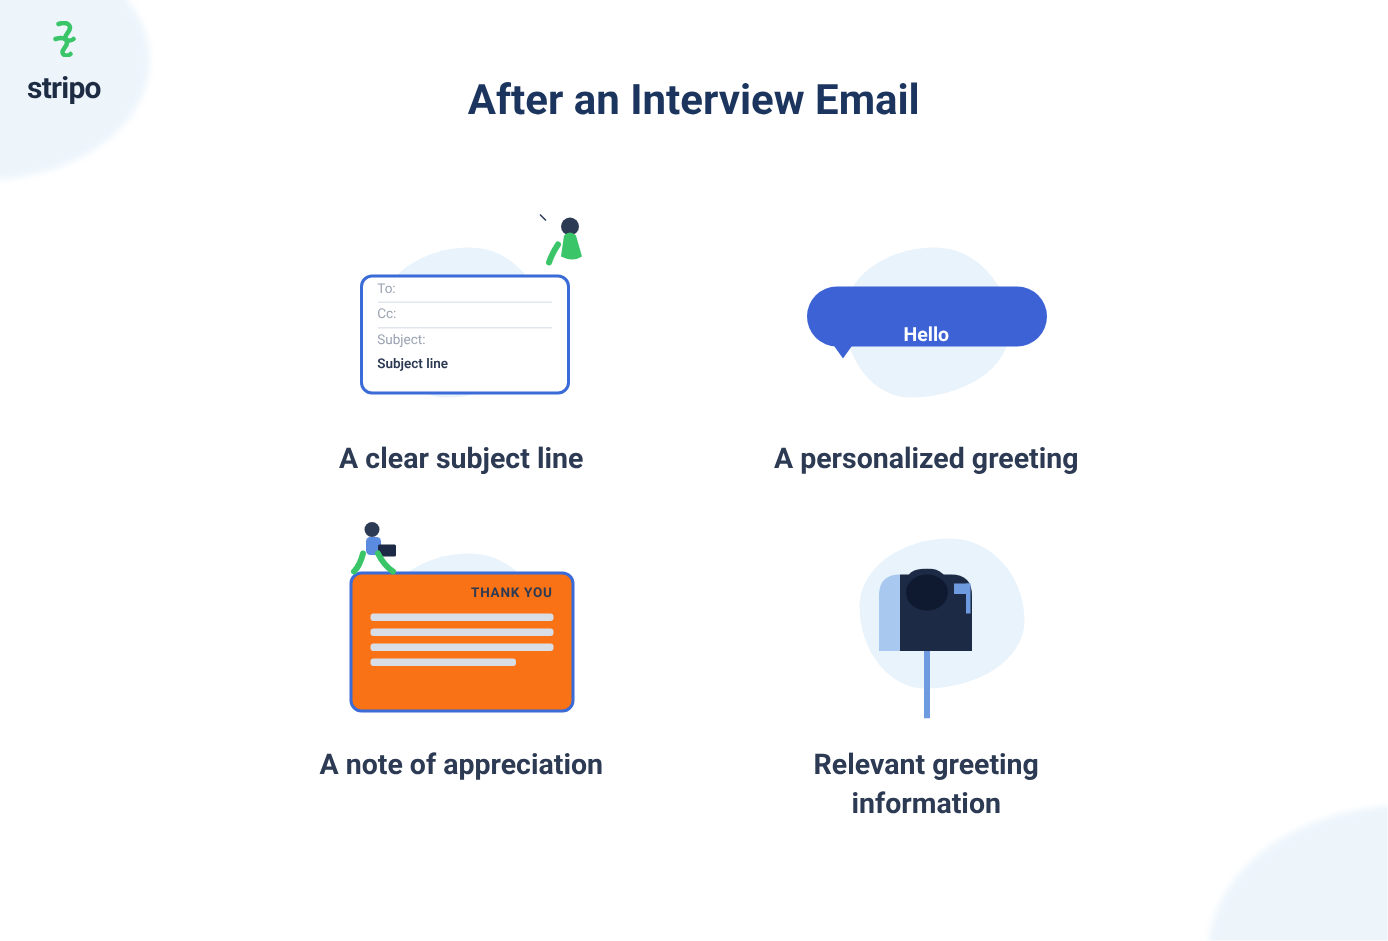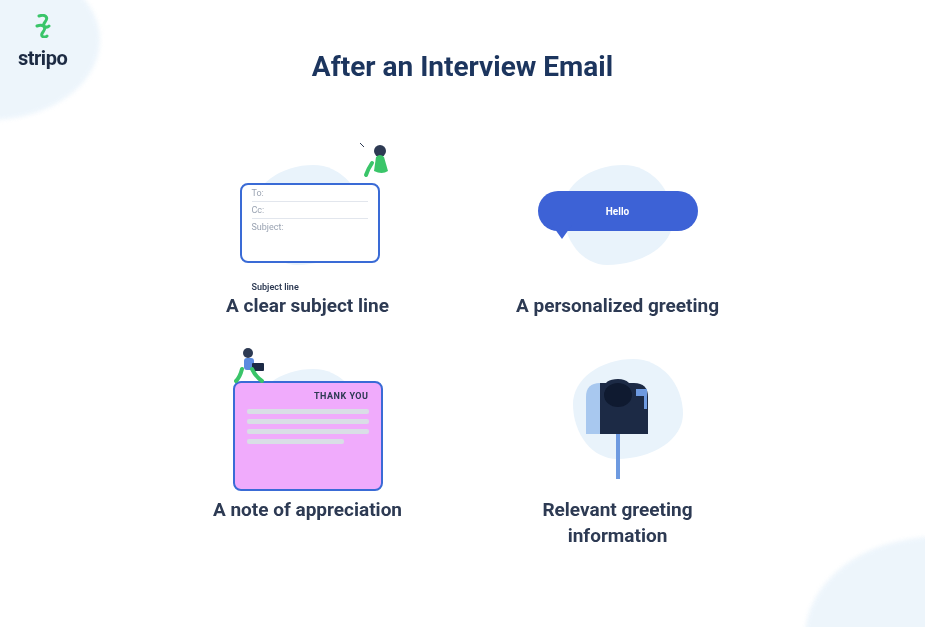--- a/index.html
+++ b/index.html
@@ -105,56 +105,56 @@
     font-size: 9px;
   }
   .subject-card .row {
     border-bottom: 1px solid #e2e6ed;
     padding: 3px 0;
     color: #9aa3b2;
     display: flex;
     gap: 6px;
   }
   .subject-card .row:last-child { border-bottom: none; flex-direction: column; }
-  .subject-card .subj-val { color: #2d3a53; font-weight: 600; margin-top: 44px; }
+  .subject-card .subj-val { color: #2d3a53; font-weight: 600; }
   .person1 {
     position: absolute;
     right: -4px; top: -14px;
     width: 44px; height: 44px;
   }
 
   
   .hello-bubble {
     position: absolute;
     left: 10px; top: 36px;
     width: 160px; height: 40px;
     background: #3d62d6;
     border-radius: 20px;
     display: flex;
-    align-items: center;
+    align-items: flex-end;
     justify-content: center;
     color: #fff;
     font-weight: 700;
-    font-size: 10px;
+    font-size: 13px;
   }
   .hello-tail {
     position: absolute;
     left: 24px; top: 70px;
     width: 0; height: 0;
     border-left: 10px solid transparent;
     border-right: 10px solid transparent;
     border-top: 14px solid #3d62d6;
   }
 
   
   .thank-card {
     position: absolute;
     left: 15px; top: 22px;
-    width: 150px; height: 110px;
-    background: #f0abfc;
+    width: 150px; height: 94px;
+    background: #f97316;
     border: 2px solid #3a6bd6;
     border-radius: 8px;
     padding: 8px 12px;
   }
   .thank-title {
     text-align: right;
     font-size: 9px;
     font-weight: 700;
     color: #2d3a53;
     margin-bottom: 8px;

